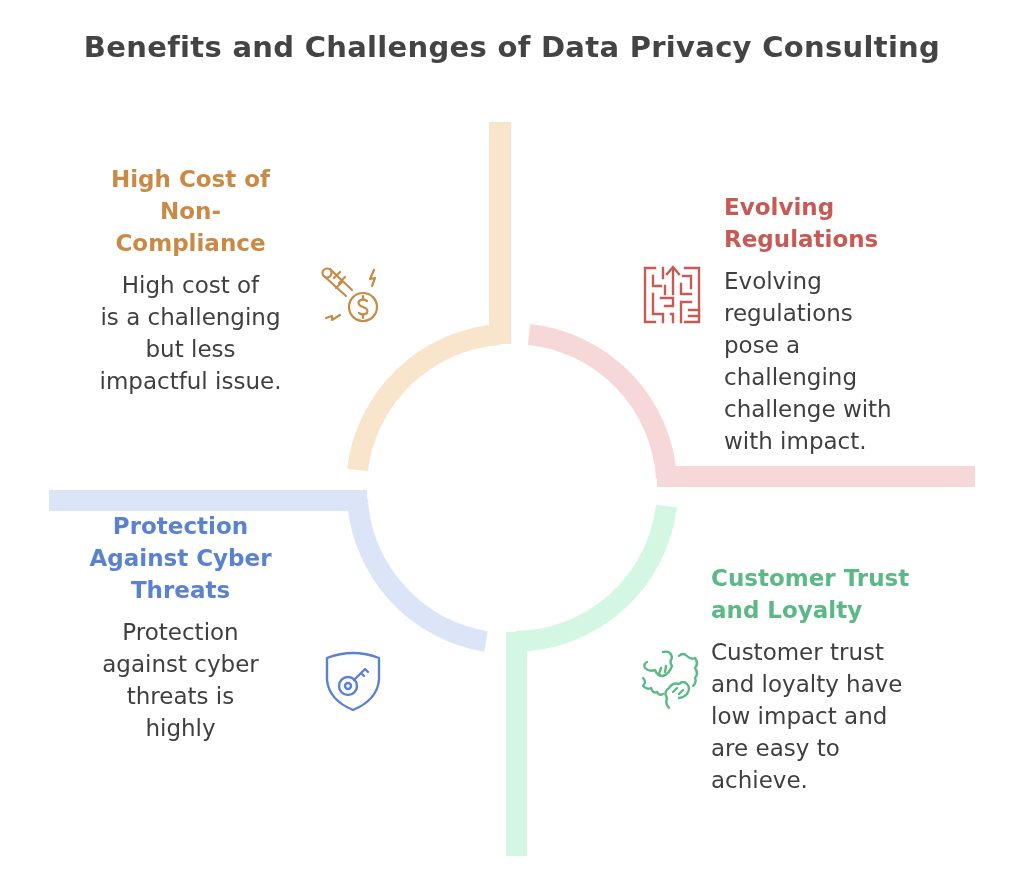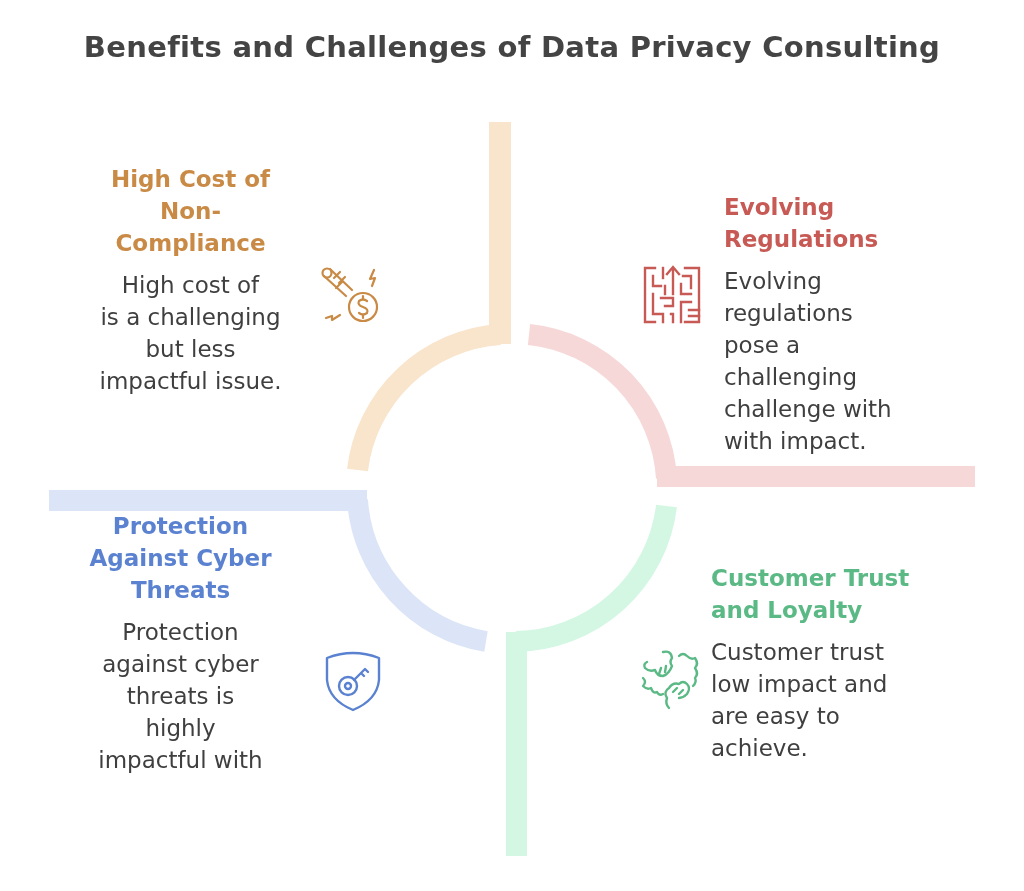--- a/index.html
+++ b/index.html
@@ -105,39 +105,39 @@
   <div class="heading" style="color:#5a82d0;">
     <div>Protection</div>
     <div>Against Cyber</div>
     <div>Threats</div>
   </div>
   <div class="desc">
     <div>Protection</div>
     <div>against cyber</div>
     <div>threats is</div>
     <div>highly</div>
-    <div>impactful with</div>
   </div>
 </div>
 <svg class="icon" style="left:322px; top:650px;" width="62" height="64" viewBox="0 0 62 64">
   <g fill="none" stroke="#5a82d0" stroke-width="2.4" stroke-linecap="round" stroke-linejoin="round">
     <path d="M 5 8 Q 31 -2 57 8 L 57 30 Q 55 50 31 60 Q 7 50 5 30 Z"></path>
     <circle cx="26" cy="36" r="9"></circle>
     <circle cx="26" cy="36" r="3"></circle>
     <path d="M 32 30 L 43 19 L 46 22 M 39 23 L 42 26"></path>
   </g>
 </svg>
 
 <div class="block left-align" style="left:711px; top:562px; width:270px;">
   <div class="heading" style="color:#5bb985;">
     <div>Customer Trust</div>
     <div>and Loyalty</div>
   </div>
   <div class="desc">
     <div>Customer trust</div>
+    <div>and loyalty have</div>
     <div>low impact and</div>
     <div>are easy to</div>
     <div>achieve.</div>
   </div>
 </div>
 <svg class="icon" style="left:639px; top:648px;" width="64" height="64" viewBox="0 0 64 64">
   <g fill="none" stroke="#5bb985" stroke-width="2.4" stroke-linecap="round" stroke-linejoin="round">
     <path d="M 24 4 Q 32 2 33 10 Q 30 14 33 18 Q 30 26 24 28 Q 18 28 16 22 Q 10 24 6 20 Q 4 16 8 14"></path>
     <path d="M 20 26 L 22 20 M 26 24 L 27 18"></path>
     <path d="M 4 30 Q 8 34 4 38 Q 8 42 12 40 Q 14 46 18 44 Q 20 48 24 46"></path>

